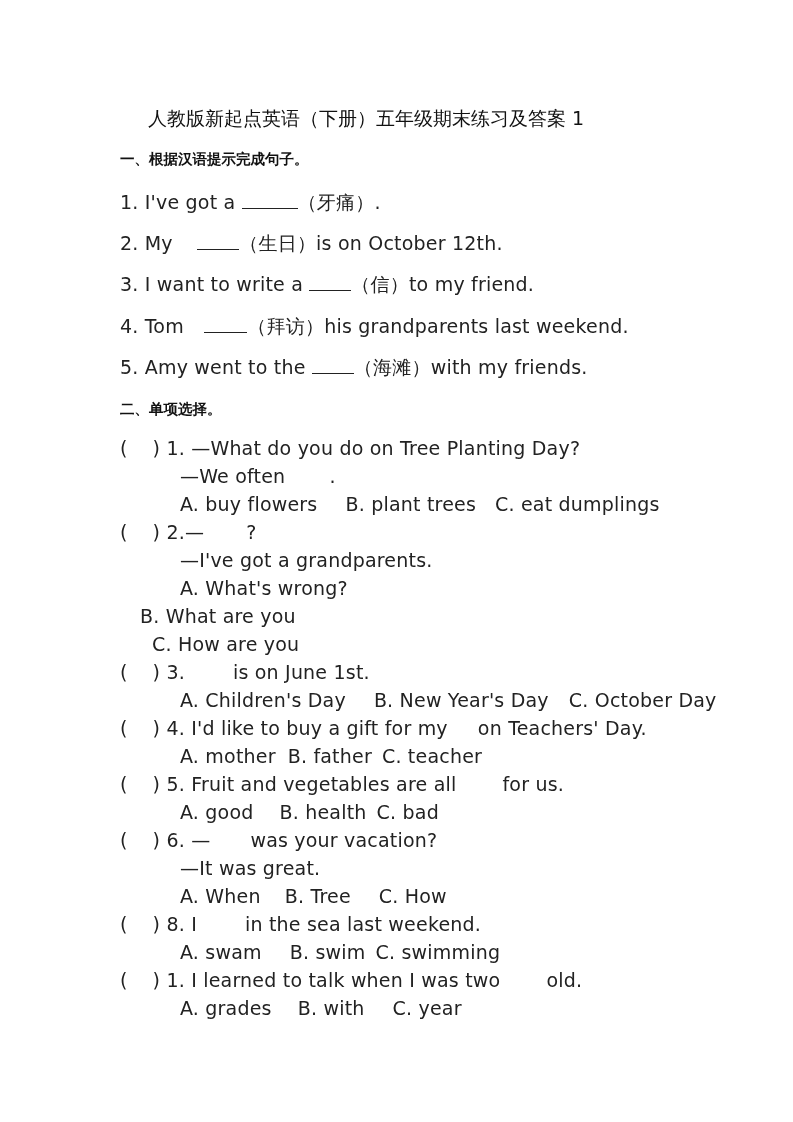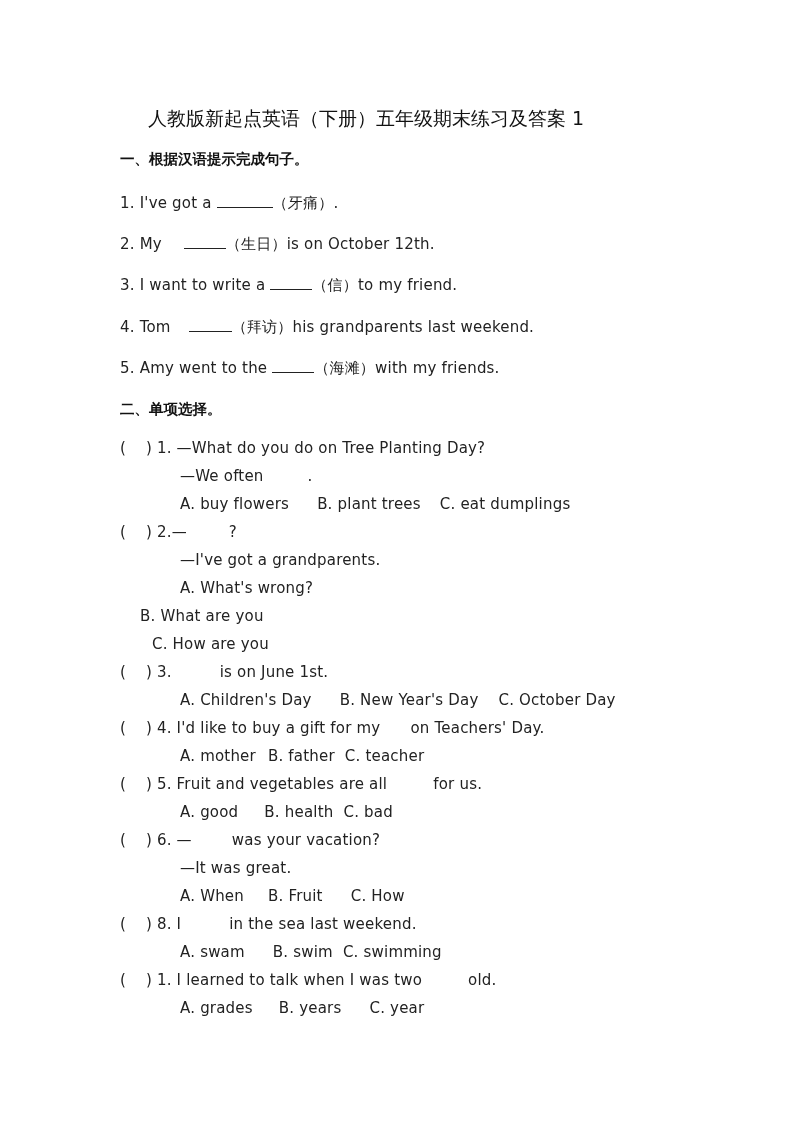--- a/index.html
+++ b/index.html
@@ -1,18 +1,18 @@
 <!DOCTYPE html>
 <html><head>
 <meta charset="utf-8">
 <style>
   html, body { margin:0; padding:0; background:#ffffff; }
   body { width:793px; height:1122px; position:relative; overflow:hidden;
          font-family:"DejaVu Sans","Liberation Sans",sans-serif; color:#222; }
-  .ln { position:absolute; white-space:pre; font-size:15px; line-height:18px; letter-spacing:0.2px; }
+  .ln { position:absolute; white-space:pre; font-size:19px; line-height:18px; letter-spacing:0.2px; }
   .title { position:absolute; left:148px; top:106px; font-size:19px; line-height:24px; white-space:pre; color:#111; }
   .sec { position:absolute; left:120px; font-size:14.5px; font-weight:bold; white-space:pre; color:#111; }
   .blank { display:inline-block; border-bottom:1px solid #222; height:14px; vertical-align:baseline; }
   .gap { display:inline-block; }
 </style>
 </head>
 <body>
 
 <div class="title">人教版新起点英语（下册）五年级期末练习及答案 1</div>
 
@@ -44,19 +44,19 @@
 <div class="ln" style="left:180px;top:691px"><span>A. Children's Day</span><span class="gap" style="width:28px"></span><span>B. New Year's Day</span><span class="gap" style="width:20px"></span><span>C. October Day</span></div>
 
 <div class="ln" style="left:120px;top:719px"><span>(    ) 4. I'd like to buy a gift for my</span><span class="gap" style="width:30px"></span><span>on Teachers' Day.</span></div>
 <div class="ln" style="left:180px;top:747px"><span>A. mother</span><span class="gap" style="width:12px"></span><span>B. father</span><span class="gap" style="width:10px"></span><span>C. teacher</span></div>
 
 <div class="ln" style="left:120px;top:775px"><span>(    ) 5. Fruit and vegetables are all</span><span class="gap" style="width:46px"></span><span>for us.</span></div>
 <div class="ln" style="left:180px;top:803px"><span>A. good</span><span class="gap" style="width:26px"></span><span>B. health</span><span class="gap" style="width:10px"></span><span>C. bad</span></div>
 
 <div class="ln" style="left:120px;top:831px"><span>(    ) 6. —</span><span class="gap" style="width:40px"></span><span>was your vacation?</span></div>
 <div class="ln" style="left:180px;top:859px">—It was great.</div>
-<div class="ln" style="left:180px;top:887px"><span>A. When</span><span class="gap" style="width:24px"></span><span>B. Fruit</span><span class="gap" style="width:28px"></span><span>C. How</span></div>
+<div class="ln" style="left:180px;top:887px"><span>A. When</span><span class="gap" style="width:24px"></span><span>B. Tree</span><span class="gap" style="width:28px"></span><span>C. How</span></div>
 
 <div class="ln" style="left:120px;top:915px"><span>(    ) 8. I</span><span class="gap" style="width:48px"></span><span>in the sea last weekend.</span></div>
 <div class="ln" style="left:180px;top:943px"><span>A. swam</span><span class="gap" style="width:28px"></span><span>B. swim</span><span class="gap" style="width:10px"></span><span>C. swimming</span></div>
 
 <div class="ln" style="left:120px;top:971px"><span>(    ) 1. I learned to talk when I was two</span><span class="gap" style="width:46px"></span><span>old.</span></div>
-<div class="ln" style="left:180px;top:999px"><span>A. grades</span><span class="gap" style="width:26px"></span><span>B. years</span><span class="gap" style="width:28px"></span><span>C. year</span></div>
+<div class="ln" style="left:180px;top:999px"><span>A. grades</span><span class="gap" style="width:26px"></span><span>B. with</span><span class="gap" style="width:28px"></span><span>C. year</span></div>
 
 </body></html>

